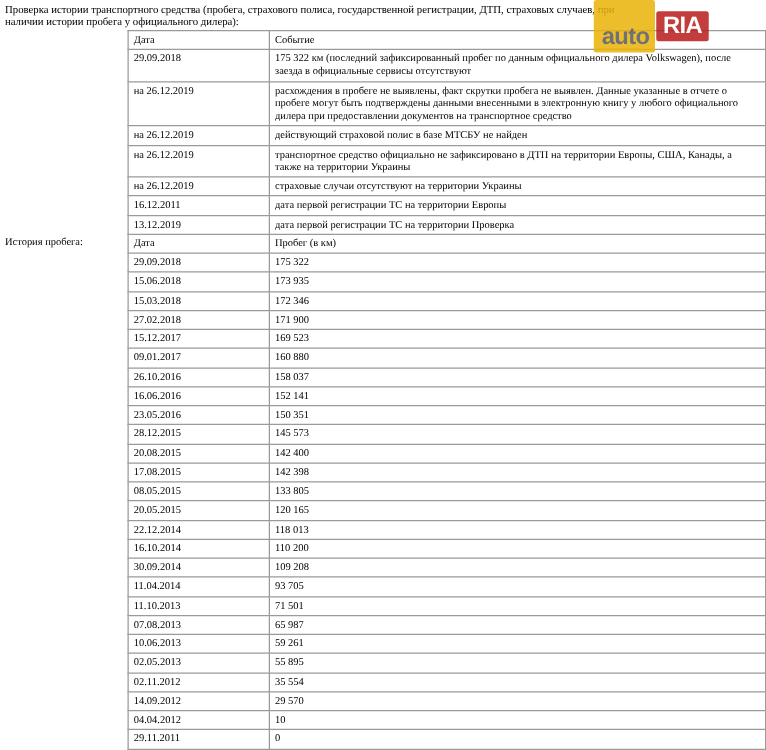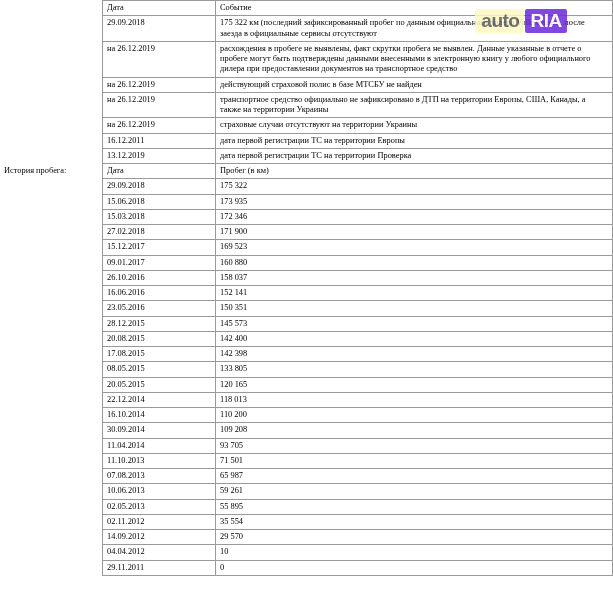--- a/index.html
+++ b/index.html
@@ -80,44 +80,48 @@
   .wm-box {
     display: flex;
     align-items: center;
     font-family: "Liberation Sans", sans-serif;
     font-weight: bold;
     font-size: 19px;
     letter-spacing: -0.5px;
   }
   .wm-auto {
     color: #58595b;
-    background: #fef9c3;
-    padding: 1px 5px 1px 6px;
+    background: #eab308;
+    padding: 19px 5px 1px 6px;
     border-radius: 2px;
   }
   .wm-ria {
     color: #ffffff;
-    background: #6d28d9;
+    background: #b91c1c;
     padding: 1px 5px 1px 5px;
     border-radius: 2px;
     margin-left: 1px;
   }
 </style>
 </head>
 <body>
 
 <div class="page">
 
   <div class="watermark">
     <div class="wm-box">
       <span class="wm-auto">auto</span>
         <span class="wm-ria">RIA</span>
     </div>
   </div>
 
+  <div class="intro">
+    <div>Проверка истории транспортного средства (пробега, страхового полиса, государственной регистрации, ДТП, страховых случаев, при</div>
+    <div>наличии истории пробега у официального дилера):</div>
+  </div>
 
   <table class="grid">
     <tbody>
         <tr class="hdr">
       <td class="col-label"></td>
       <td class="c-date">Дата</td>
       <td class="c-event">Событие</td>
     </tr>
     <tr>
       <td class="col-label"></td>

